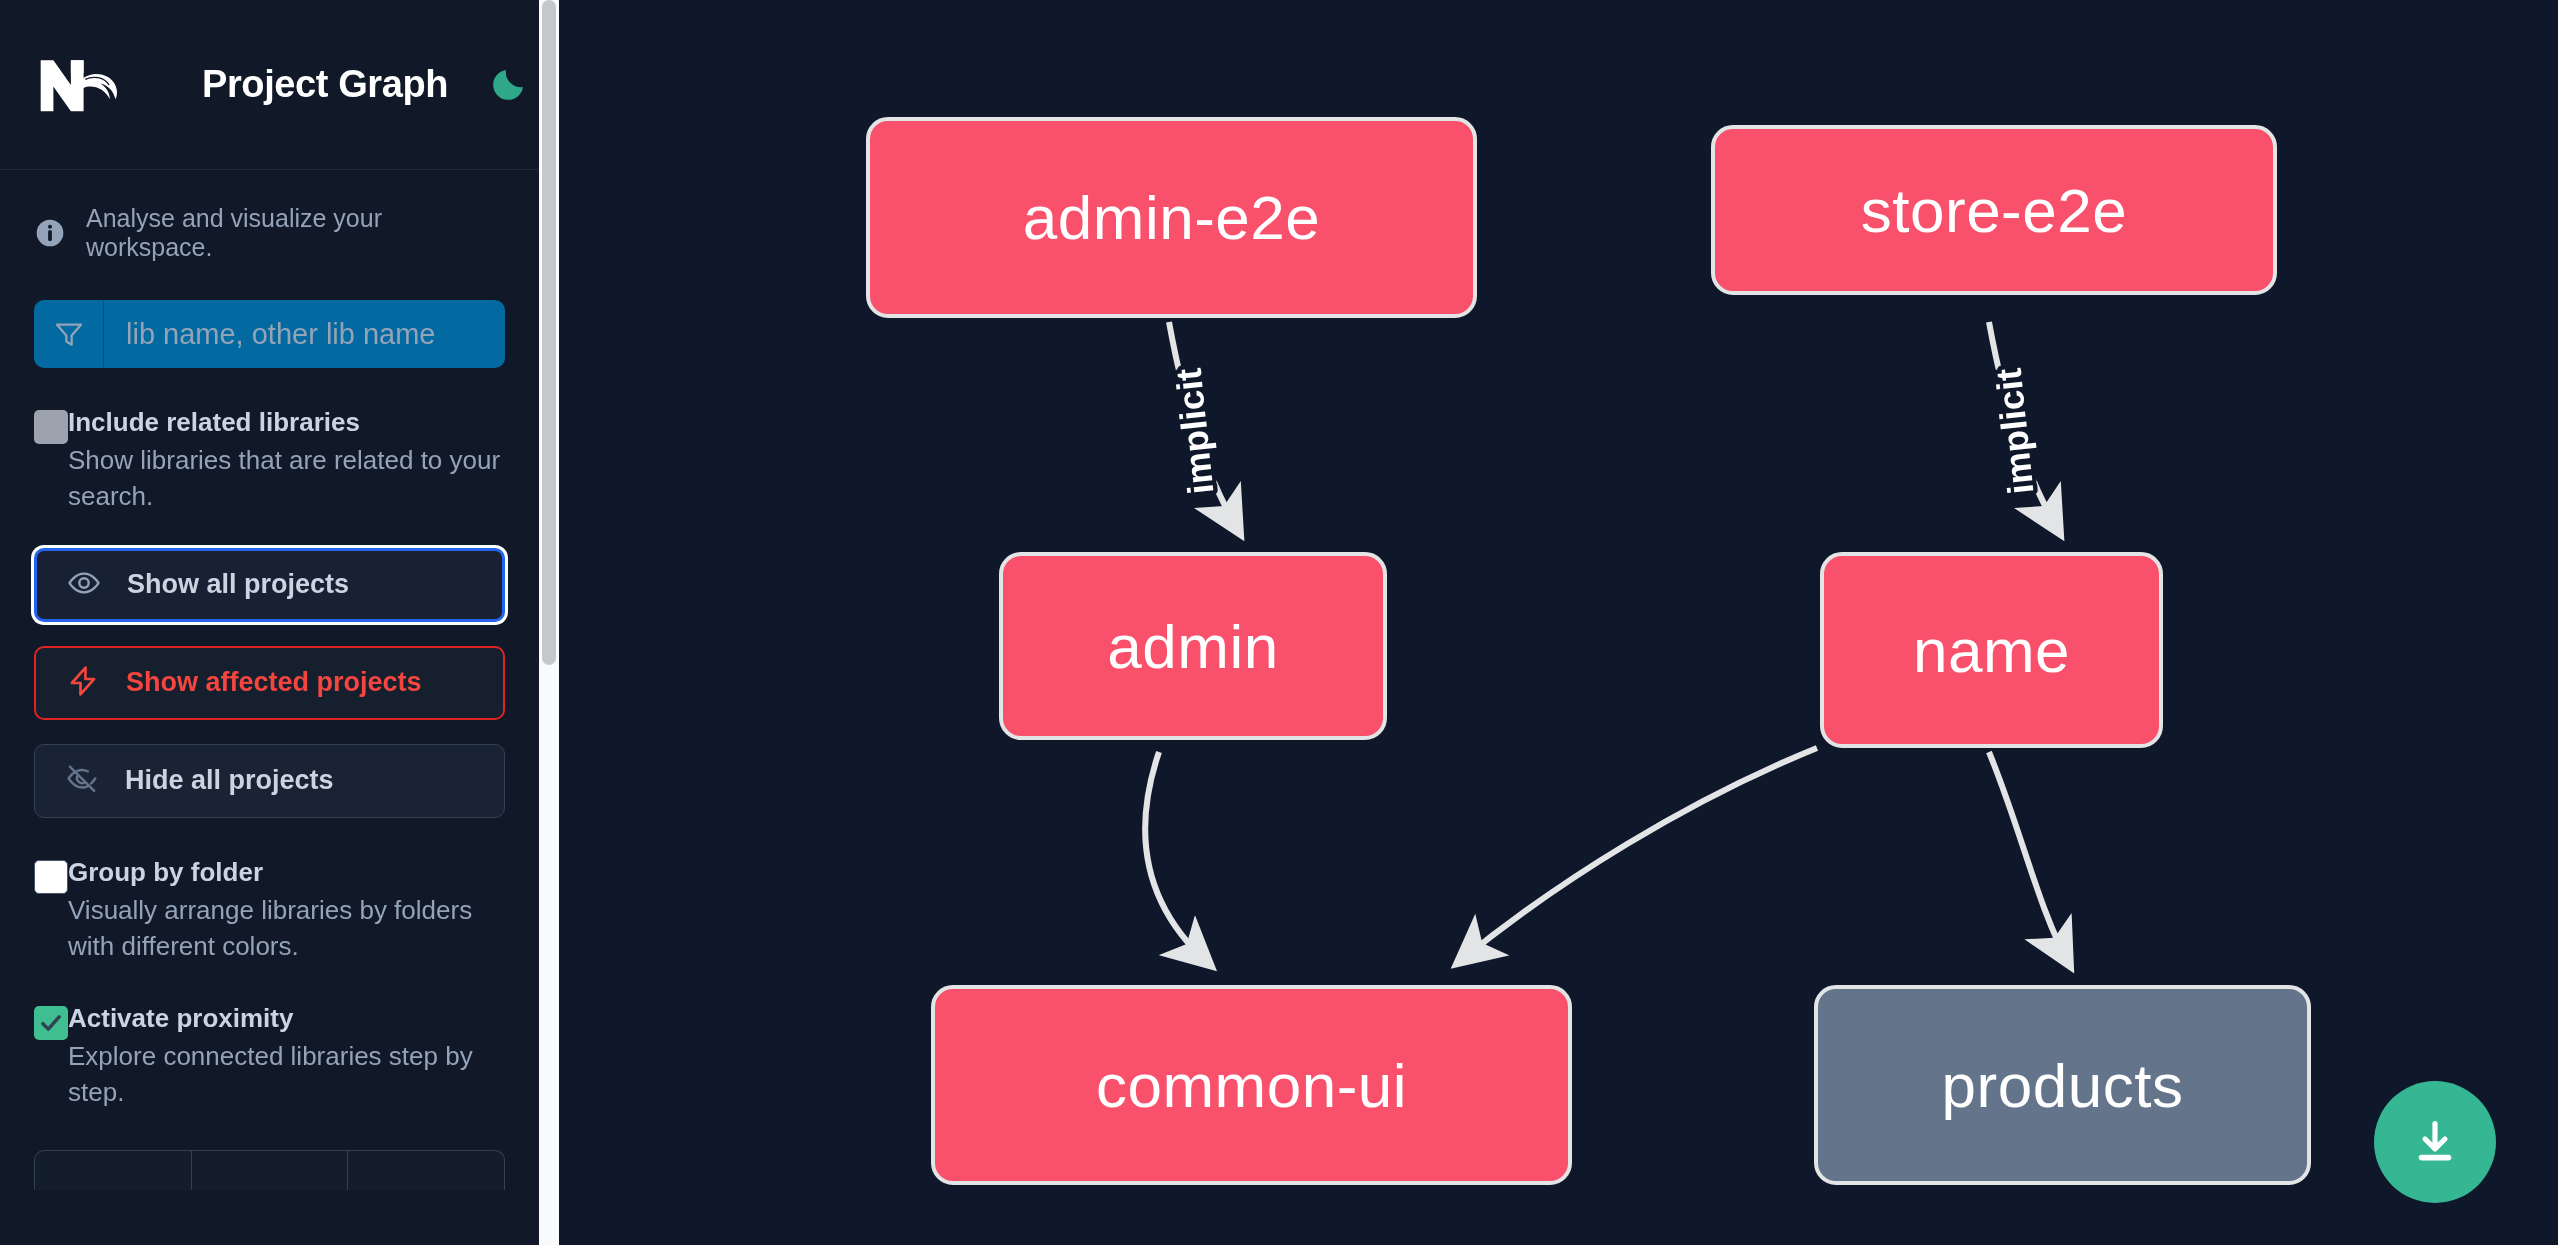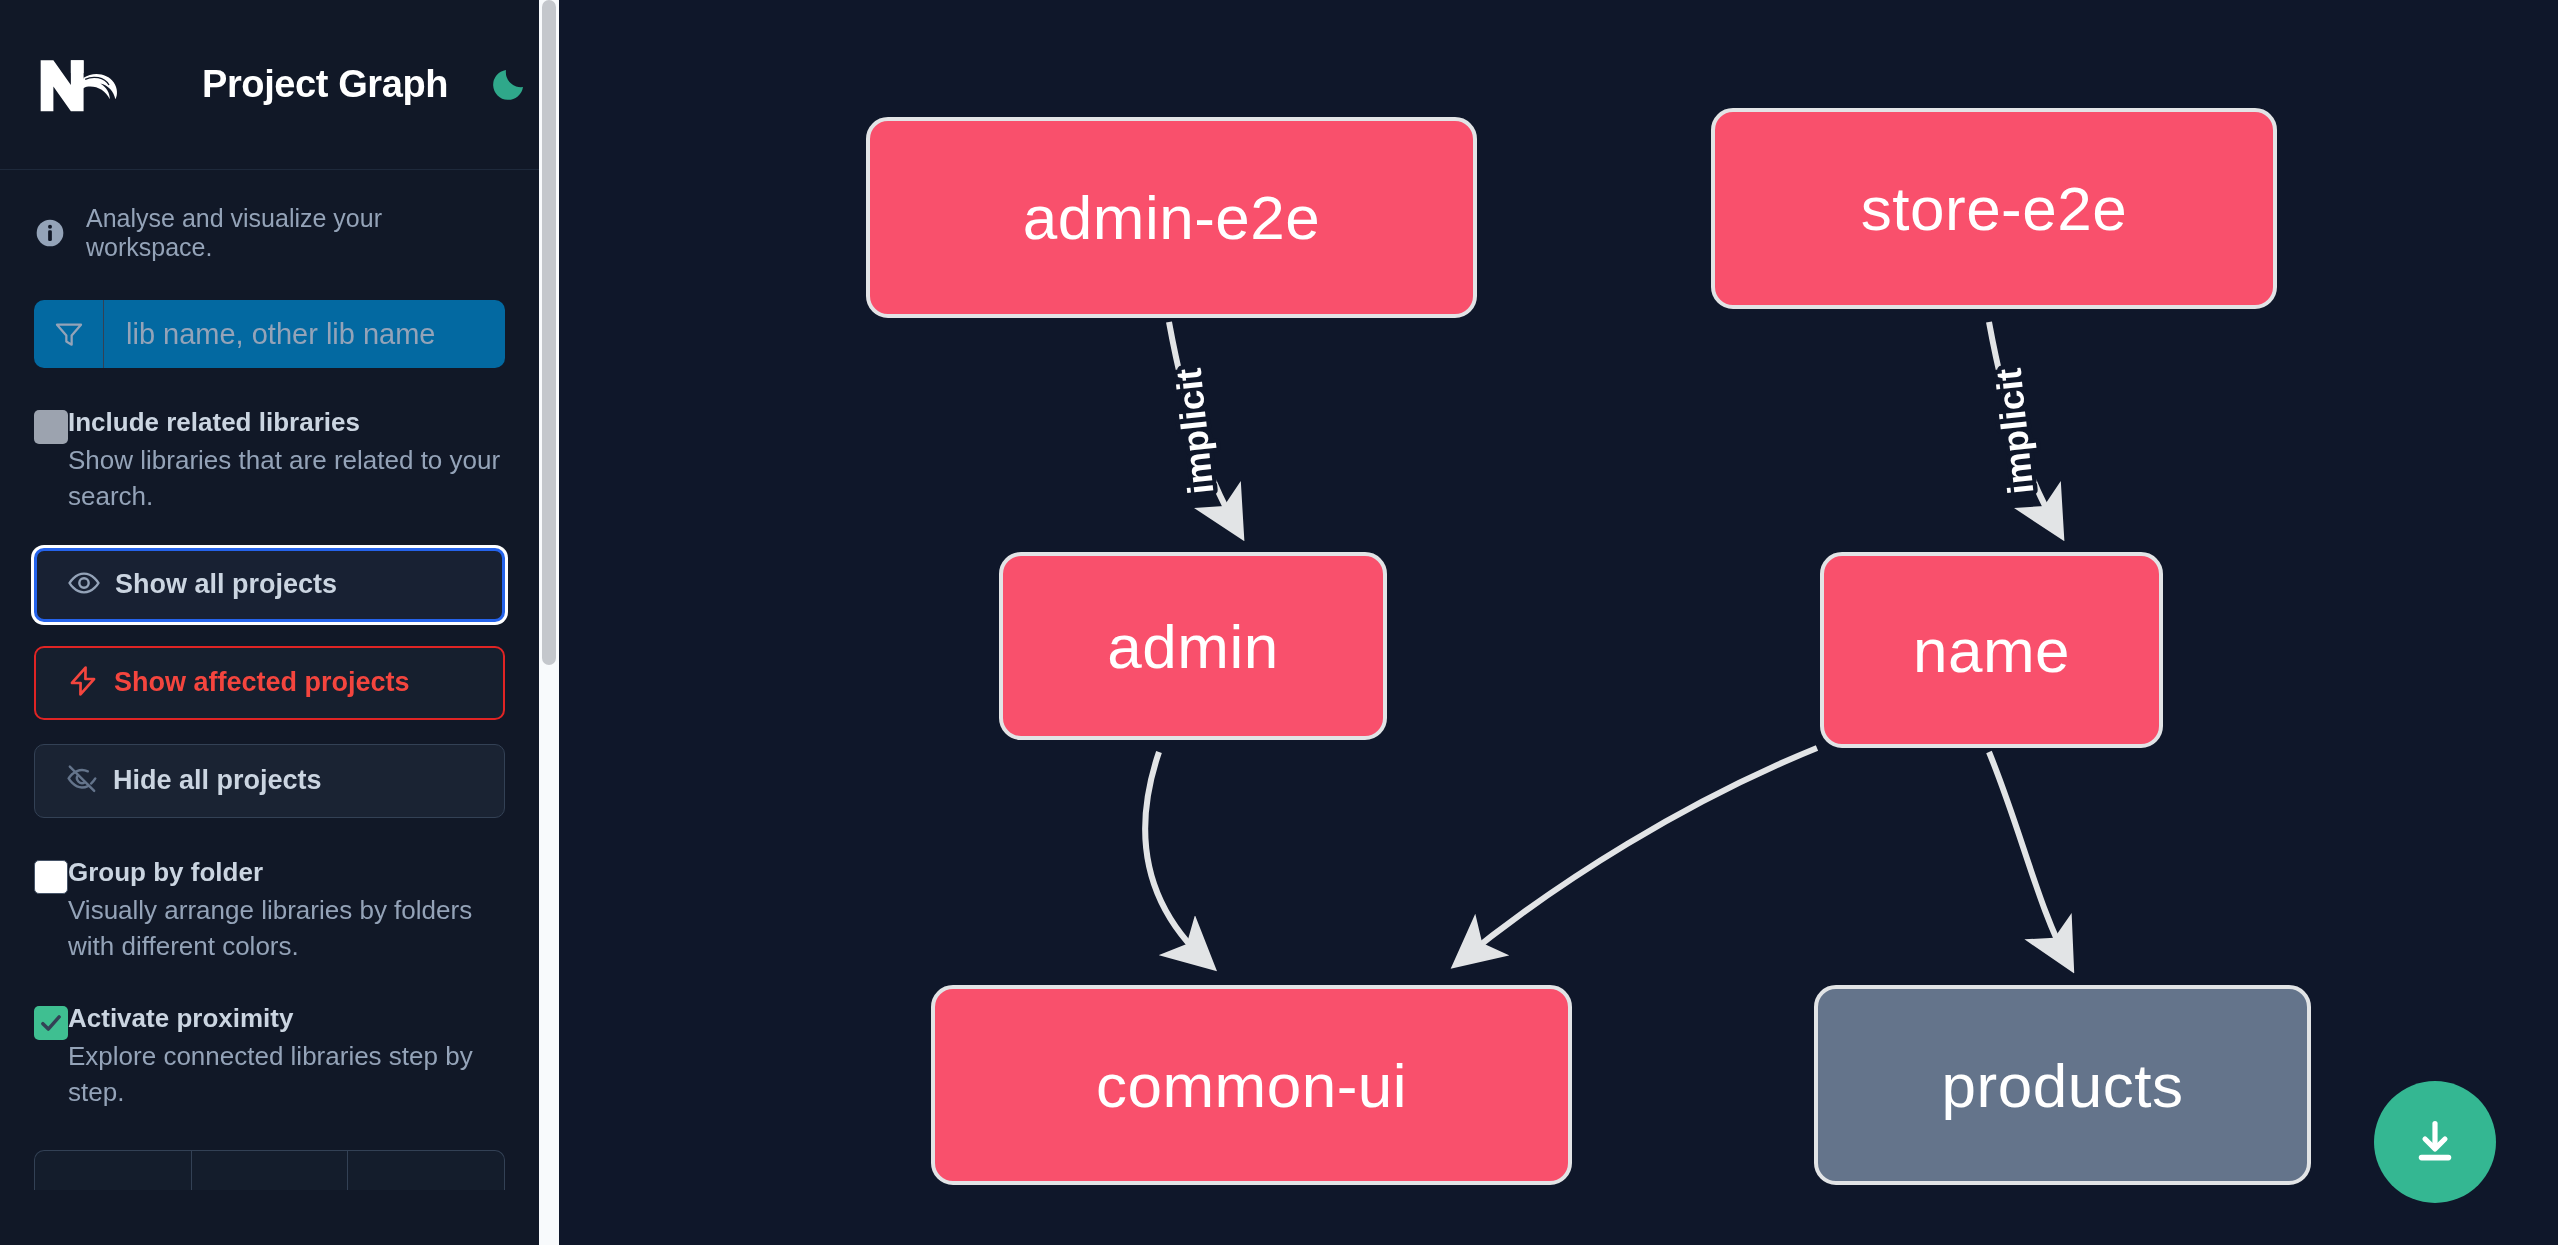--- a/index.html
+++ b/index.html
@@ -85,21 +85,21 @@
   .check-texts { flex:1; }
   .check-label { font-size:26px; font-weight:700; color:#cbd5e1; line-height:1.28; }
   .check-desc { font-size:26px; color:#94a3b8; line-height:1.36; margin-top:4px; }
 
   .btn-stack { padding:34px 34px 0 34px; display:flex; flex-direction:column; gap:24px; }
   .btn {
     position:relative;
     height:74px;
     display:flex; align-items:center;
     border-radius:10px;
-    padding:0 30px; gap:14px;
+    padding:0 30px; gap:26px;
     background:#1b2535;
     cursor:pointer;
   }
   .btn-label { font-size:27px; font-weight:700; white-space:nowrap; }
   .btn-show-all {
     background:#182133;
     border:3px solid #2563eb;
     box-shadow:0 0 0 3px #ffffff;
   }
   .btn-show-all .btn-label { color:#cbd5e1; }
@@ -320,21 +320,21 @@
       </g>
       <g>
         <text x="1468" y="430" fill="#0f172a" stroke="#0f172a" stroke-width="9" stroke-linejoin="round" font-family="Liberation Sans, sans-serif" font-size="36" font-weight="700" transform="rotate(-96 1468 430)" text-anchor="middle">implicit</text>
         <text x="1468" y="430" fill="#ffffff" font-family="Liberation Sans, sans-serif" font-size="36" font-weight="700" transform="rotate(-96 1468 430)" text-anchor="middle">implicit</text>
       </g>
     </svg>
 
     <div class="node n-pink" style="left:307px;top:117px;width:611px;height:201px;">
       <span class="node-label">admin-e2e</span>
     </div>
-    <div class="node n-pink" style="left:1152px;top:108px;width:566px;height:201px;">
+    <div class="node n-pink" style="left:1152px;top:125px;width:566px;height:170px;">
       <span class="node-label">store-e2e</span>
     </div>
     <div class="node n-pink" style="left:440px;top:552px;width:388px;height:188px;">
       <span class="node-label">admin</span>
     </div>
     <div class="node n-pink" style="left:1261px;top:552px;width:343px;height:196px;">
       <span class="node-label">name</span>
     </div>
     <div class="node n-pink" style="left:372px;top:985px;width:641px;height:200px;">
       <span class="node-label">common-ui</span>

